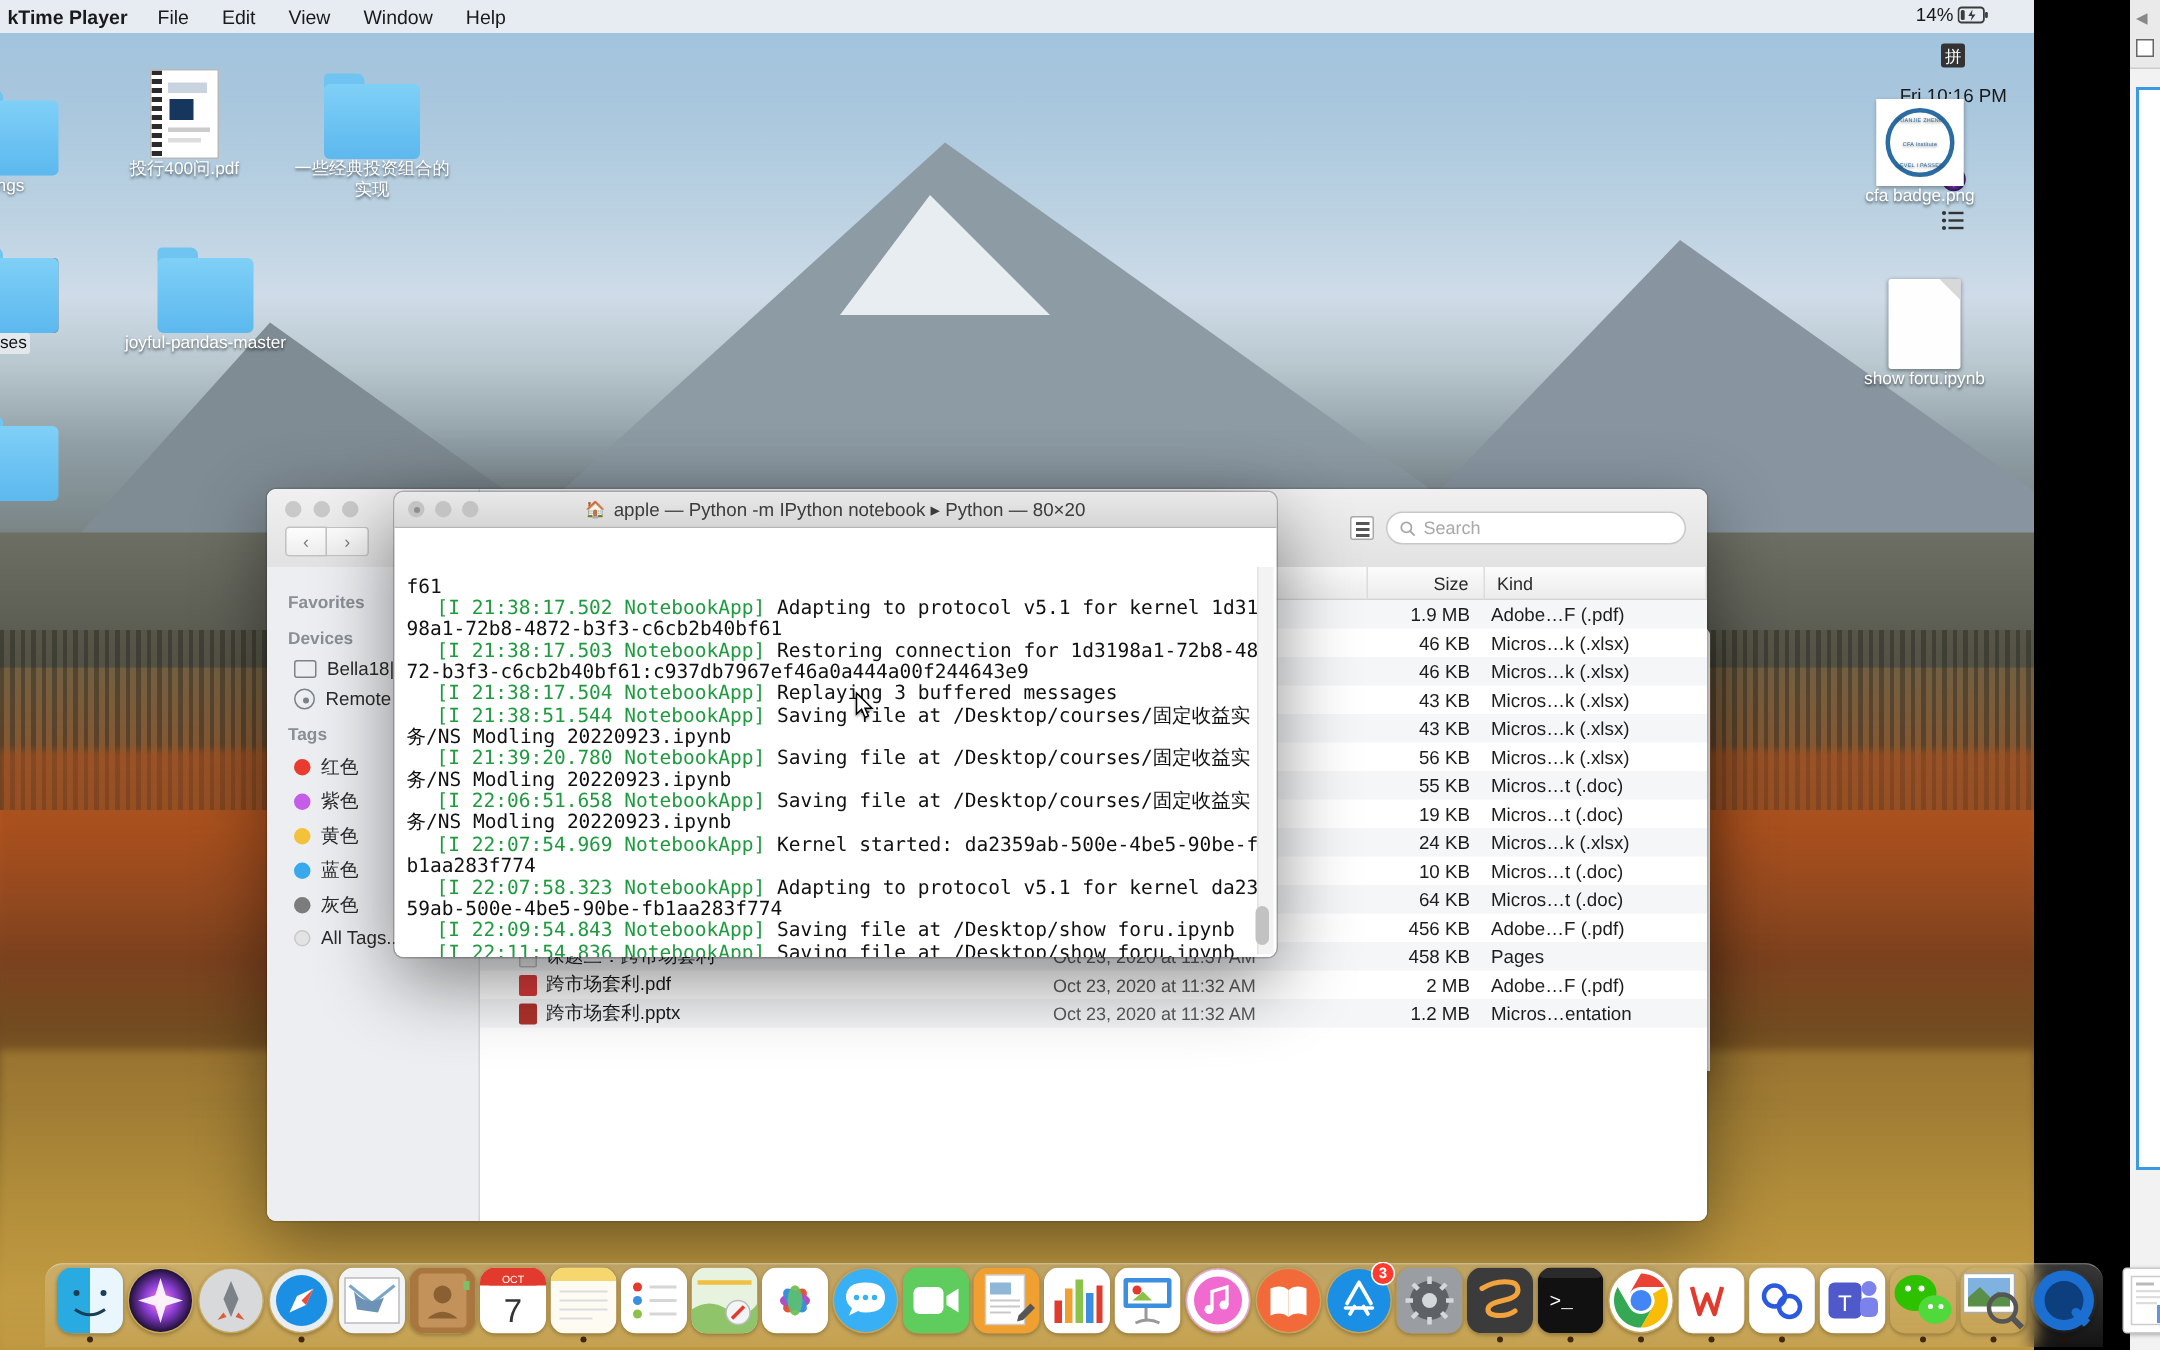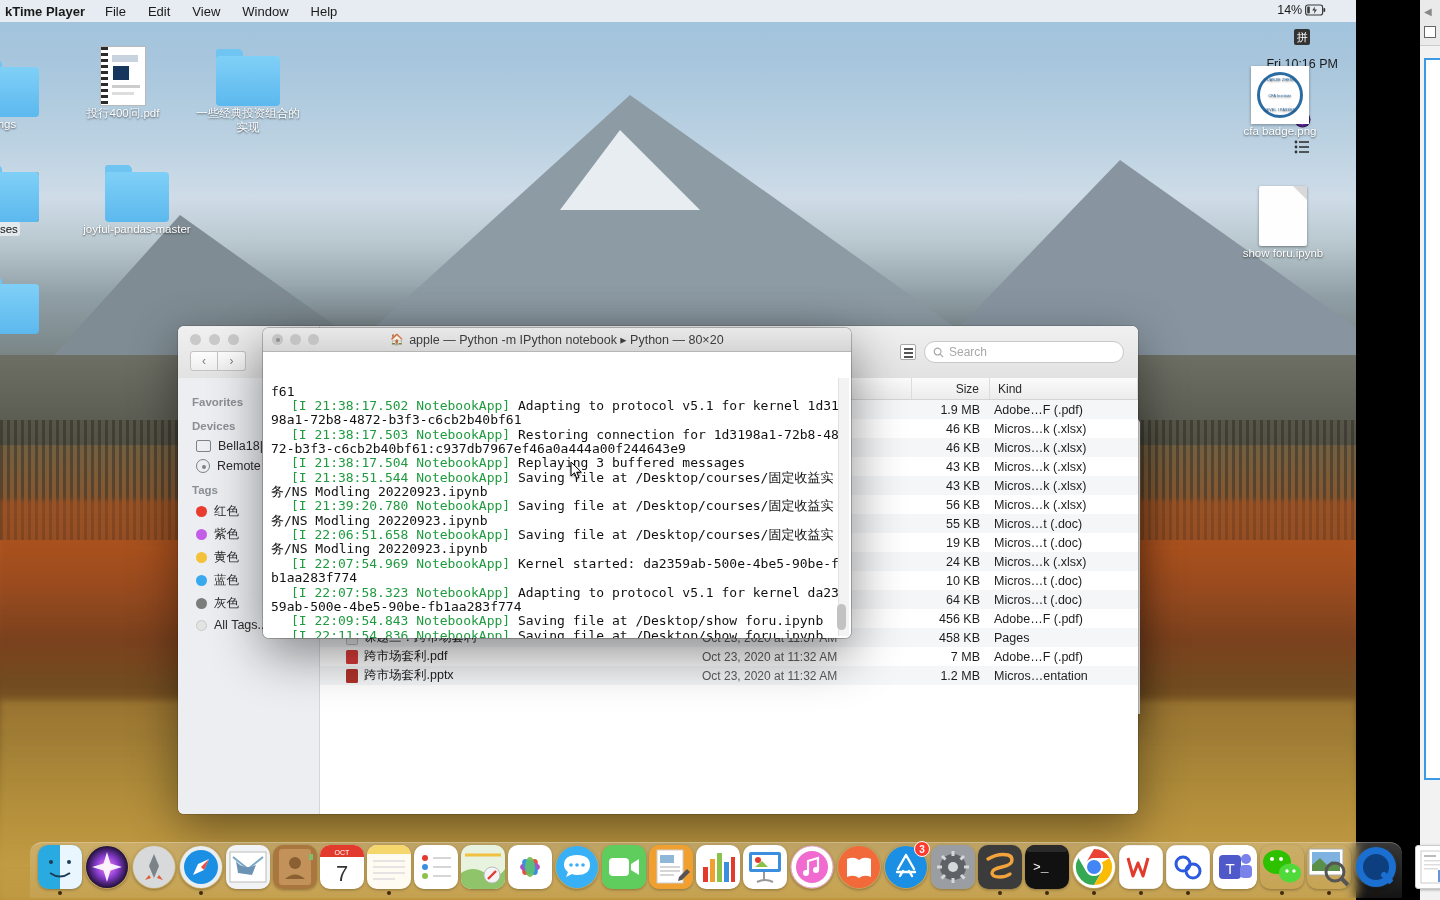--- a/index.html
+++ b/index.html
@@ -660,21 +660,21 @@
               <div class="d">Oct 23, 2020 at 11:37 AM</div>
               <div class="s">458 KB</div>
               <div class="k">Pages</div>
             </div>
             <div class="frow">
               <div class="n">
                 <span class="ficon pdf"></span>
                 <span>跨市场套利.pdf</span>
               </div>
               <div class="d">Oct 23, 2020 at 11:32 AM</div>
-              <div class="s">7 MB</div>
+              <div class="s">2 MB</div>
               <div class="k">Adobe…F (.pdf)</div>
             </div>
             <div class="frow">
               <div class="n">
                 <span class="ficon ppt"></span>
                 <span>跨市场套利.pptx</span>
               </div>
               <div class="d">Oct 23, 2020 at 11:32 AM</div>
               <div class="s">1.2 MB</div>
               <div class="k">Micros…entation</div>

